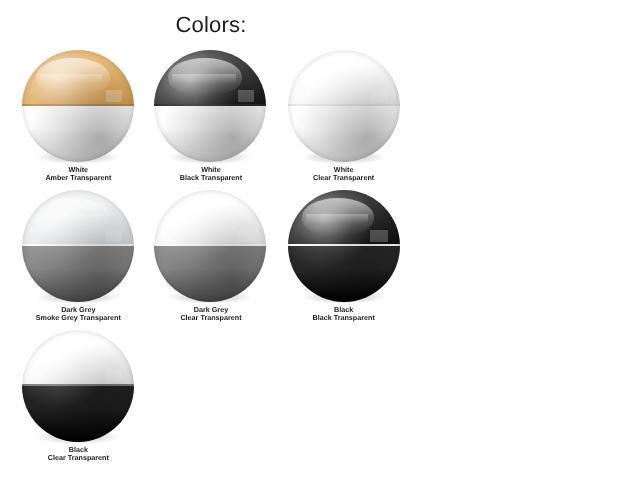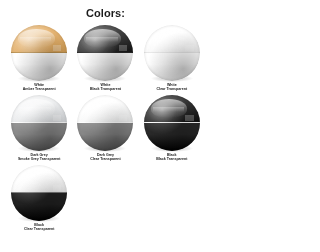--- a/index.html
+++ b/index.html
@@ -9,21 +9,21 @@
     font-family:"Liberation Sans","DejaVu Sans",sans-serif;
     overflow:hidden;
     position:relative;
   }
   .page-title{
     text-align:center;
     font-size:11px;
     color:#1c1c1c;
     margin:7px 0 0 0;
     letter-spacing:.1px;
-    font-weight:700;
+    font-weight:400;
   }
   .grid{
     margin:6px 0 0 0;
     padding:0 6px;
     display:flex;
     flex-wrap:wrap;
   }
   .cell{
     width:33.333%;
     box-sizing:border-box;

